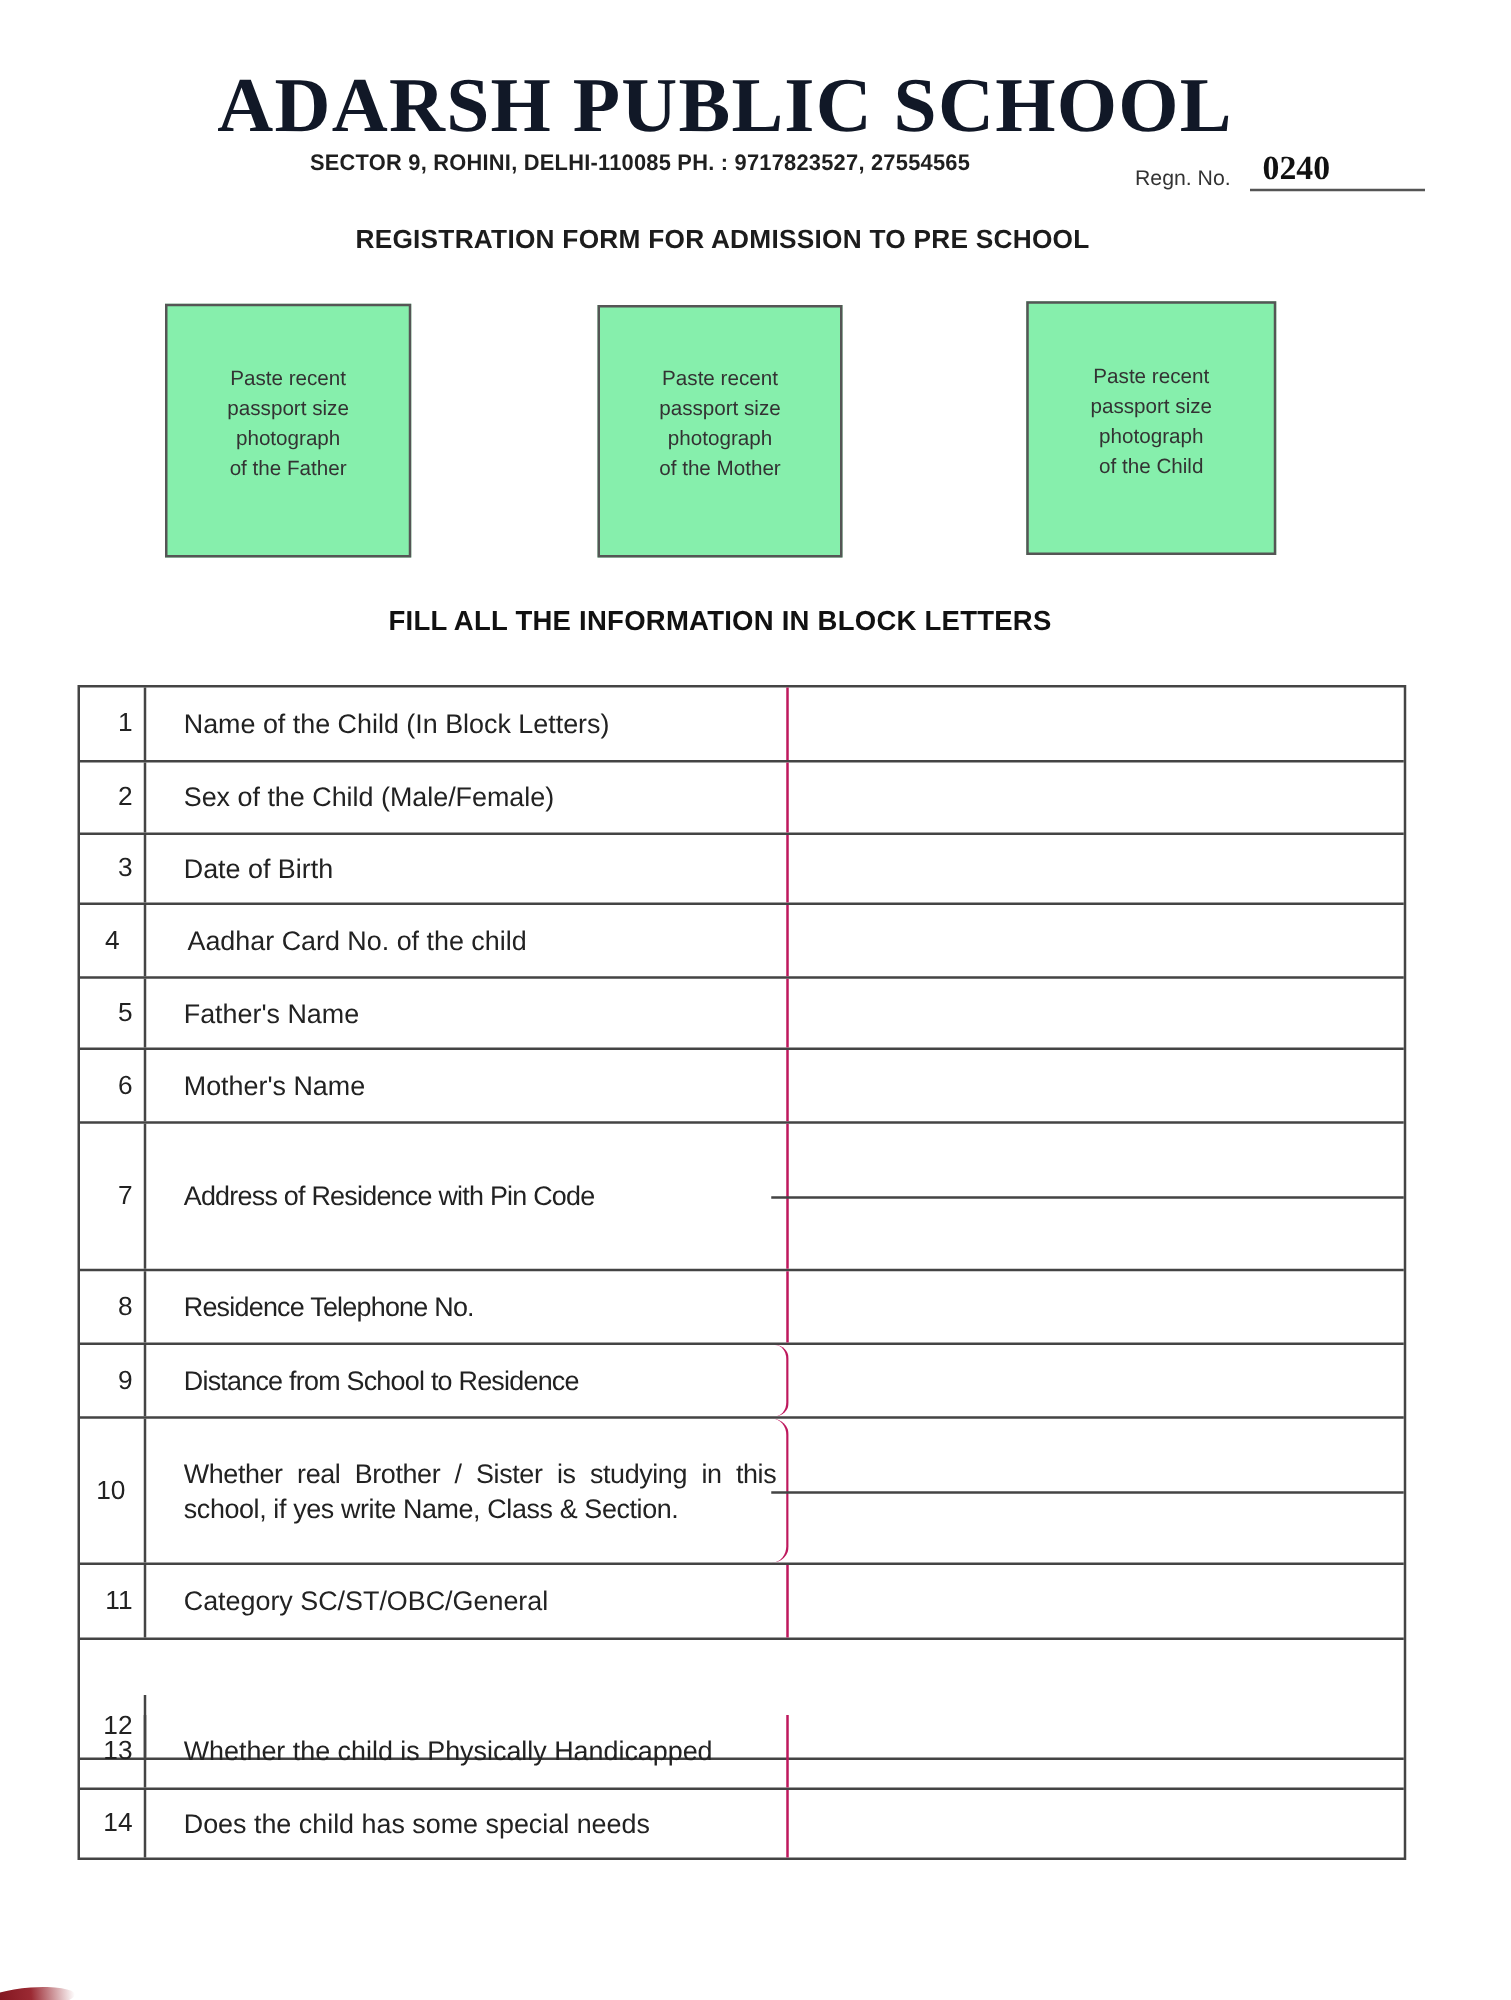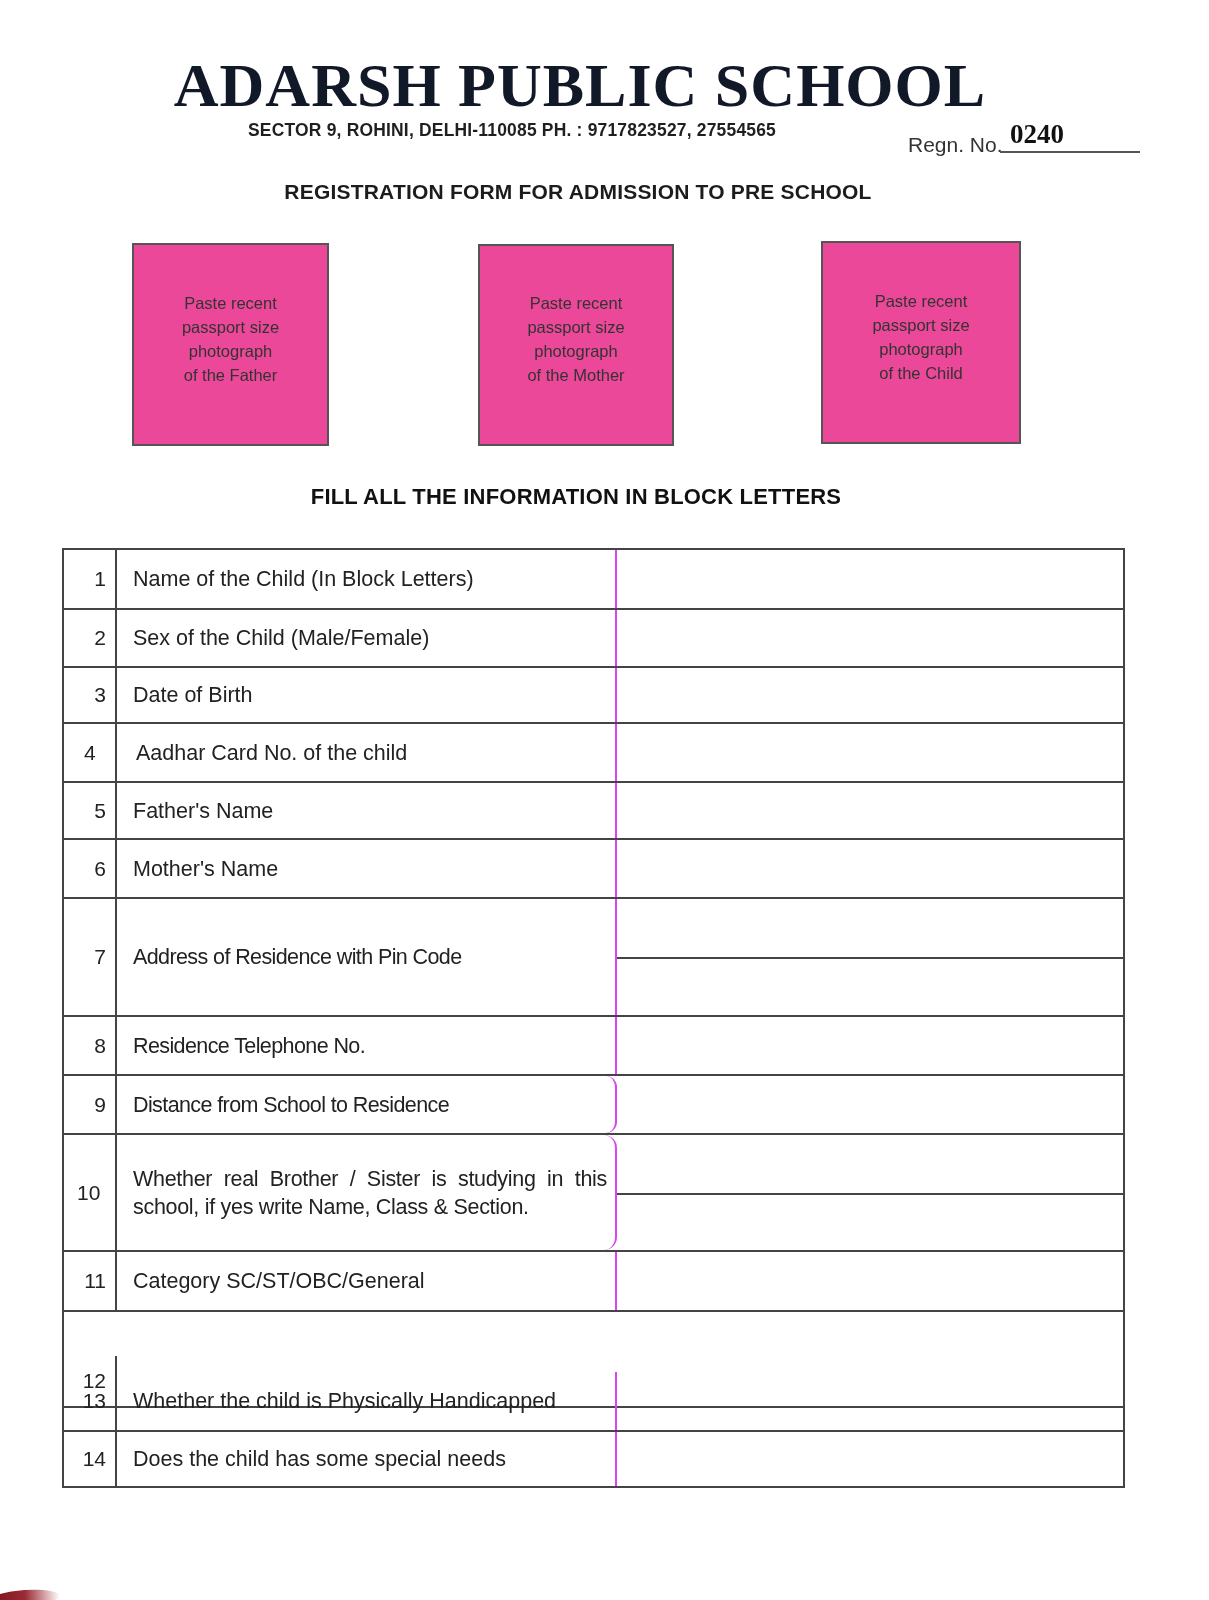--- a/index.html
+++ b/index.html
@@ -9,53 +9,53 @@
   }
   .school-name {
     position:absolute; left:0; width:1160px; top:52px; text-align:center;
     font-family:"Liberation Serif", serif; font-weight:bold; font-size:62px;
     letter-spacing:1px; color:#111827; line-height:66px; transform:scaleX(1.0);
   }
   .address {
     position:absolute; left:248px; top:120px; font-size:18px; font-weight:bold;
     color:#1f1f1f; letter-spacing:0.2px; white-space:nowrap; transform-origin:left; transform:scaleX(0.97);
   }
-  .regn-label { position:absolute; left:908px; top:133px; font-size:21px; color:#333;text-align:right; }
+  .regn-label { position:absolute; left:908px; top:133px; font-size:17px; color:#333;text-align:right; }
   .regn-value {
     position:absolute; left:1010px; top:119px; font-family:"Liberation Serif", serif;
     font-weight:bold; font-size:27px; color:#111;
   }
   .regn-line { position:absolute; left:1000px; top:151px; width:140px; height:0; border-top:2px solid #555; }
   .form-title {
     position:absolute; left:0; width:1156px; top:180px; text-align:center;
     font-size:21px; font-weight:bold; color:#1c1c1c; letter-spacing:0.2px;
   }
   .photo-box {
-    position:absolute; border:2px solid #555; background:#ec4899; box-sizing:border-box;
+    position:absolute; border:2px solid #555; background:#86efac; box-sizing:border-box;
     display:flex; align-items:center; justify-content:center; text-align:center;
     font-size:16.5px; line-height:24px; color:#333;
   }
   .photo-box span { display:block; white-space:pre-line; margin-top:-12px; }
   .instruction {
     position:absolute; left:0; width:1152px; top:484px; text-align:center;
     font-size:22px; font-weight:bold; color:#111; letter-spacing:0.2px;
   }
   .table {
     position:absolute; left:62px; top:548px; width:1063px; height:940px;
     border:2px solid #444; box-sizing:border-box;
   }
   .row { position:absolute; left:0; width:100%; border-bottom:2px solid #444; box-sizing:border-box; }
   .row.last { border-bottom:none; }
   .cell-num {
     position:absolute; left:0; top:0; width:53px; height:100%; border-right:2px solid #444;
     box-sizing:border-box; display:flex; align-items:center; justify-content:flex-end;
     padding-right:9px; font-size:21px; color:#222;
   }
   .cell-label {
-    position:absolute; left:53px; top:0; width:500px; height:100%; border-right:2px solid #d946ef;
+    position:absolute; left:67px; top:0; width:500px; height:100%; border-right:2px solid #be185d;
     box-sizing:border-box; display:flex; align-items:center; padding-left:16px; padding-right:8px;
     font-size:21.5px; color:#222; line-height:28px;
   }
   .cell-label.justify span { text-align:justify; text-align-last:left; display:block; }
   .cell-value { position:absolute; left:553px; top:0; right:0; height:100%; }
   .cell-value .split { position:absolute; left:0; right:0; top:50%; border-top:2px solid #444; }
   .cell-value input {
     position:absolute; left:0; right:0; border:none; background:transparent; outline:none;
     font-size:20px; font-family:"Liberation Sans", sans-serif; padding:0 10px; box-sizing:border-box;
   }

